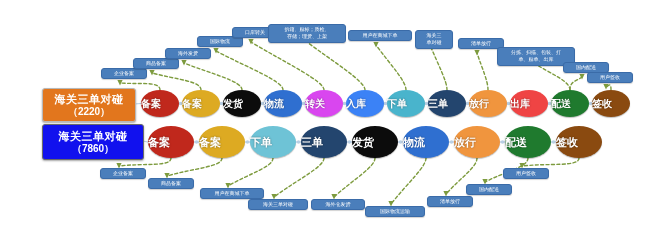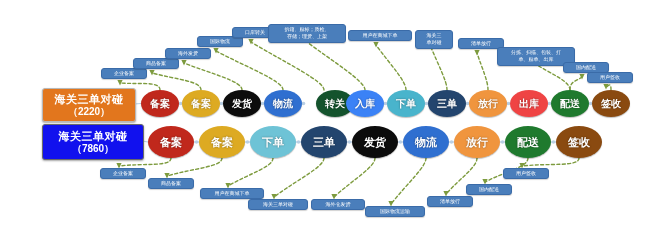--- a/index.html
+++ b/index.html
@@ -29,21 +29,21 @@
     background:#e2761d;border:1px solid #b8b8b8;
   }
   #mode-direct{
     left:42px;top:124px;width:100px;height:34px;
     background:#1111ee;border:1px solid #6a6a6a;
   }
 
   
   .node{
     position:absolute;
-    display:flex;align-items:center;justify-content:center;
+    display:flex;align-items:center;
     border-radius:50%;
     color:#ffffff;font-weight:bold;
     white-space:nowrap;
     box-shadow:0 1px 1px rgba(0,0,0,.25);
   }
   .node .nlabel{
     display:block;
     text-shadow:0 0 2px rgba(0,0,0,.45);
   }
   .row1 .node{font-size:10px;}
@@ -176,21 +176,21 @@
       </div>
       <div class="node" style="left: 182px; top: 90px; width: 38px; height: 27px; background: rgb(221, 170, 34);">
         <span class="nlabel">备案</span>
       </div>
       <div class="node" style="left: 223px; top: 90px; width: 38px; height: 27px; background: rgb(12, 12, 12);">
         <span class="nlabel">发货</span>
       </div>
       <div class="node" style="left: 264px; top: 90px; width: 38px; height: 27px; background: rgb(47, 111, 208);">
         <span class="nlabel">物流</span>
       </div>
-      <div class="node" style="left: 316px; top: 90px; width: 38px; height: 27px; background: #14532d;">
+      <div class="node" style="left: 305px; top: 90px; width: 38px; height: 27px; background: #d946ef;">
         <span class="nlabel">转关</span>
       </div>
       <div class="node" style="left: 346px; top: 90px; width: 38px; height: 27px; background: #3b82f6;">
         <span class="nlabel">入库</span>
       </div>
       <div class="node" style="left: 387px; top: 90px; width: 38px; height: 27px; background: rgb(73, 180, 204);">
         <span class="nlabel">下单</span>
       </div>
       <div class="node" style="left: 428px; top: 90px; width: 38px; height: 27px; background: rgb(35, 69, 110);">
         <span class="nlabel">三单</span>

